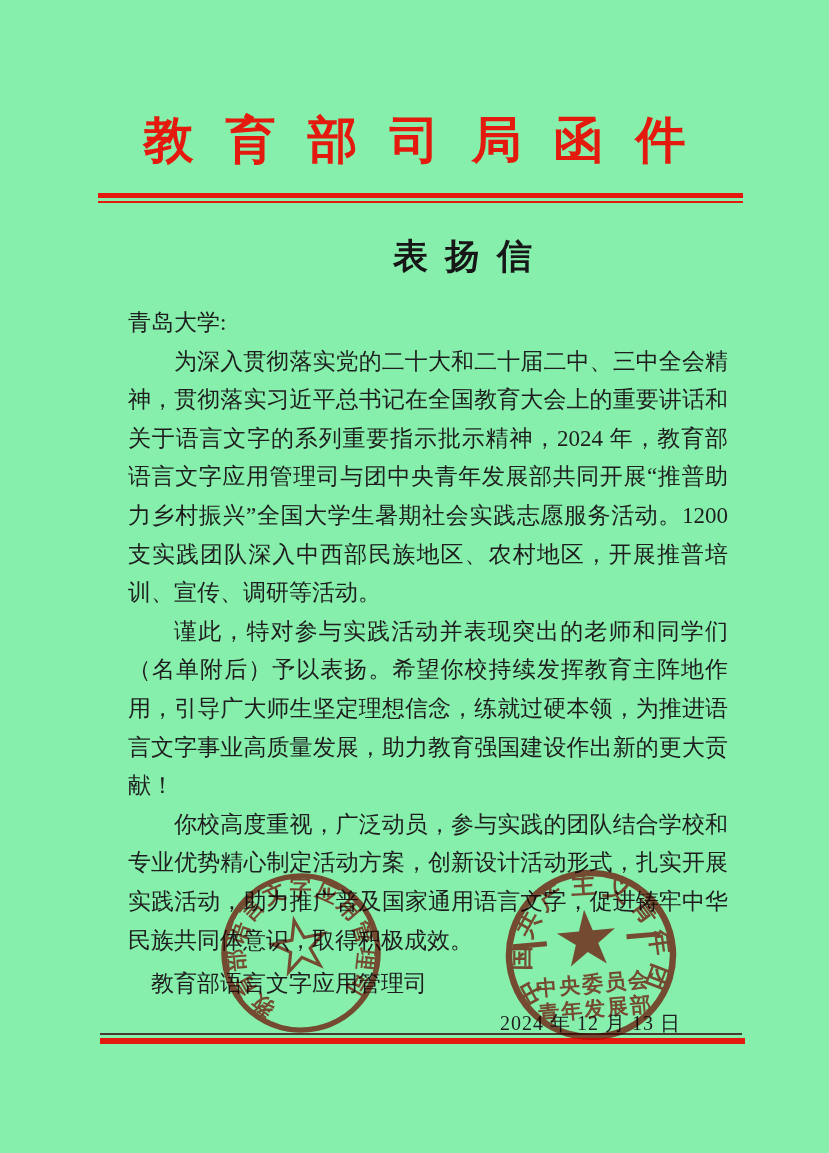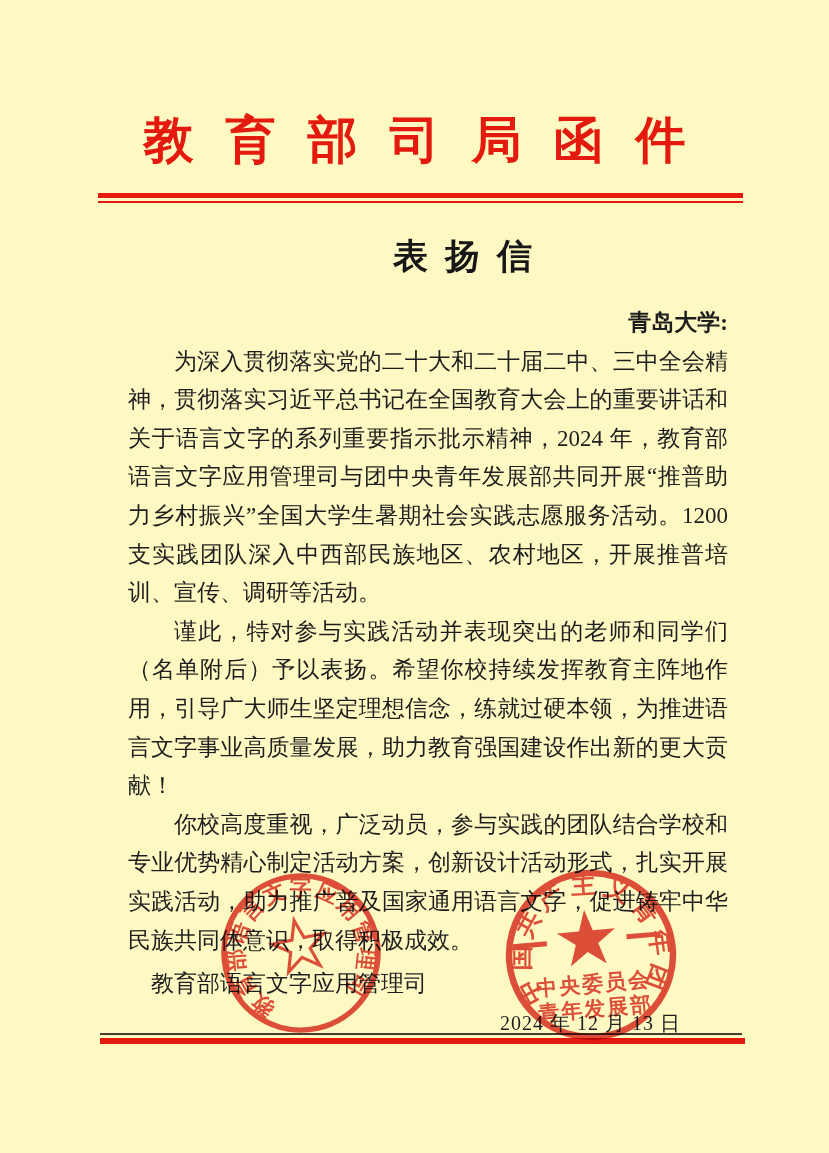--- a/index.html
+++ b/index.html
@@ -1,21 +1,21 @@
 <!DOCTYPE html>
 <html><head>
 <meta charset="utf-8">
 <style>
   * { margin: 0; padding: 0; box-sizing: border-box; }
   html, body { background: #ffffff; }
   .page {
     position: relative;
     width: 829px;
     height: 1153px;
-    background: #fef9c3;
+    background: #86efac;
     overflow: hidden;
     font-family: "Liberation Serif", "DejaVu Serif", serif;
   }
   .letterhead {
     position: absolute;
     top: 110px; left: 0; width: 100%;
     text-align: center;
     font-size: 50px;
     font-weight: 700;
     color: #e31a0d;
@@ -40,21 +40,21 @@
     margin-left: 48px;
   }
   .body-block {
     position: absolute;
     top: 304px; left: 128px; width: 600px;
     font-size: 23px;
     line-height: 38.6px;
     color: #1e1e1e;
     text-align: justify;
   }
-  .salutation { text-align: right; font-weight: bold; }
+  .salutation { text-align: left; }
   .body-block p { text-indent: 2em; margin: 0; }
   .sig {
     position: absolute;
     top: 968px;
     font-size: 23px;
     color: #1e1e1e;
     white-space: nowrap;
   }
   .sig-left  { left: 151px; }
   .sig-right { left: 473px; }

